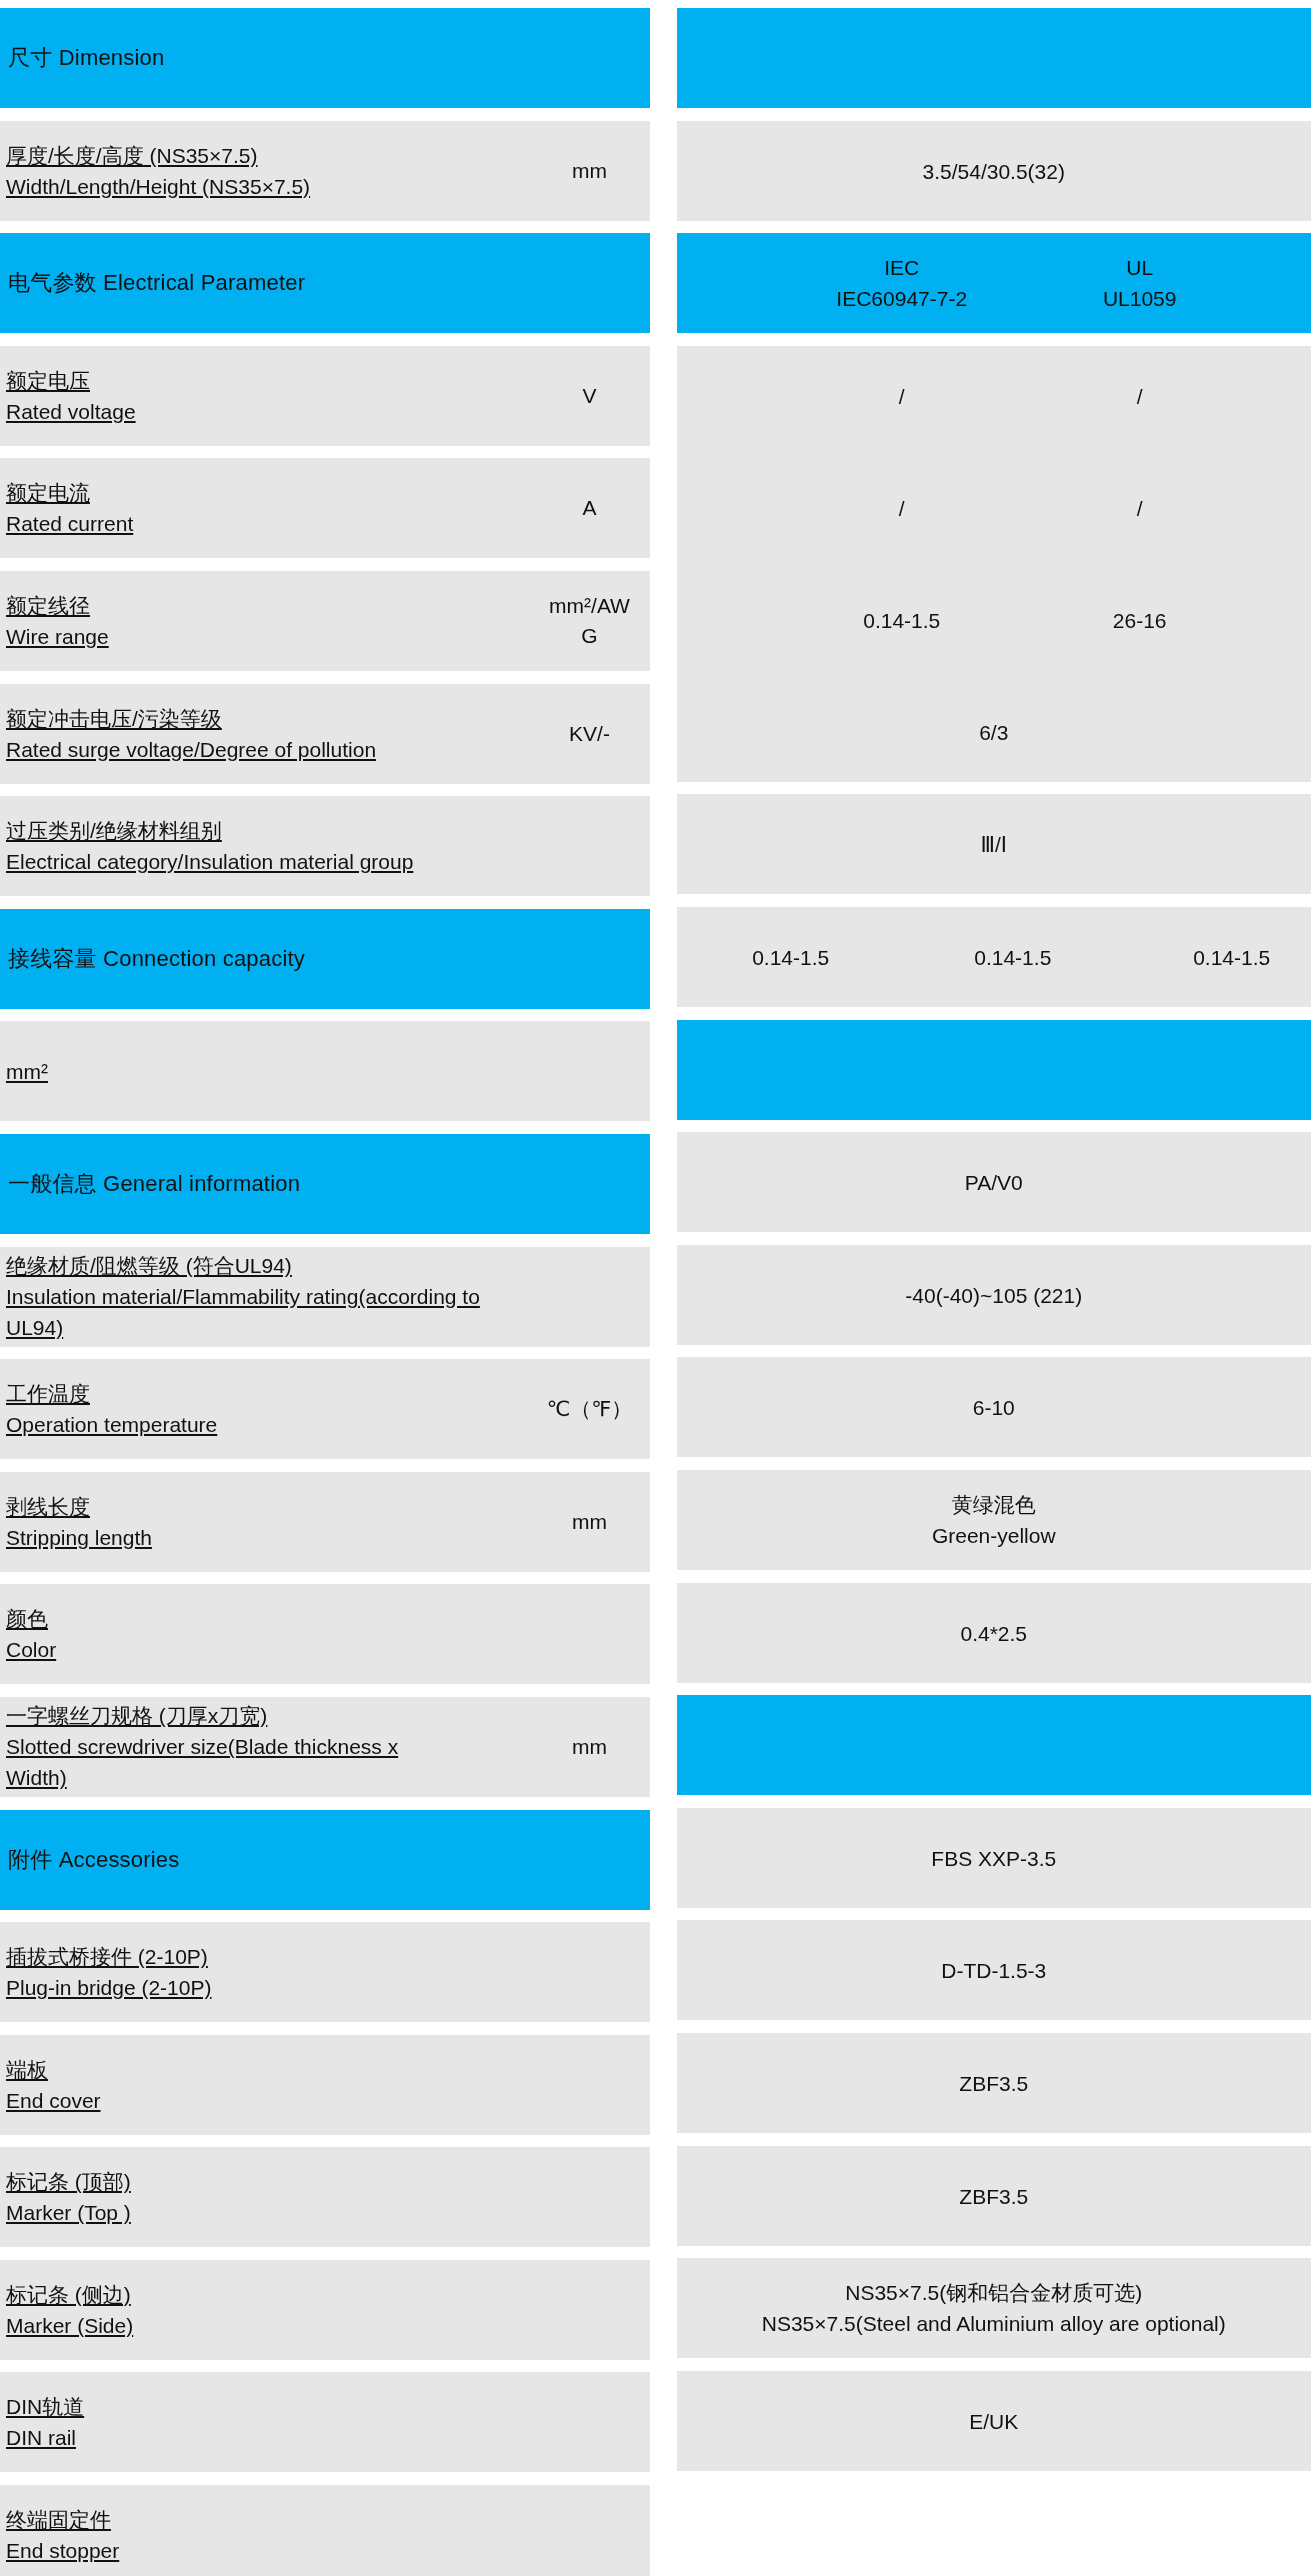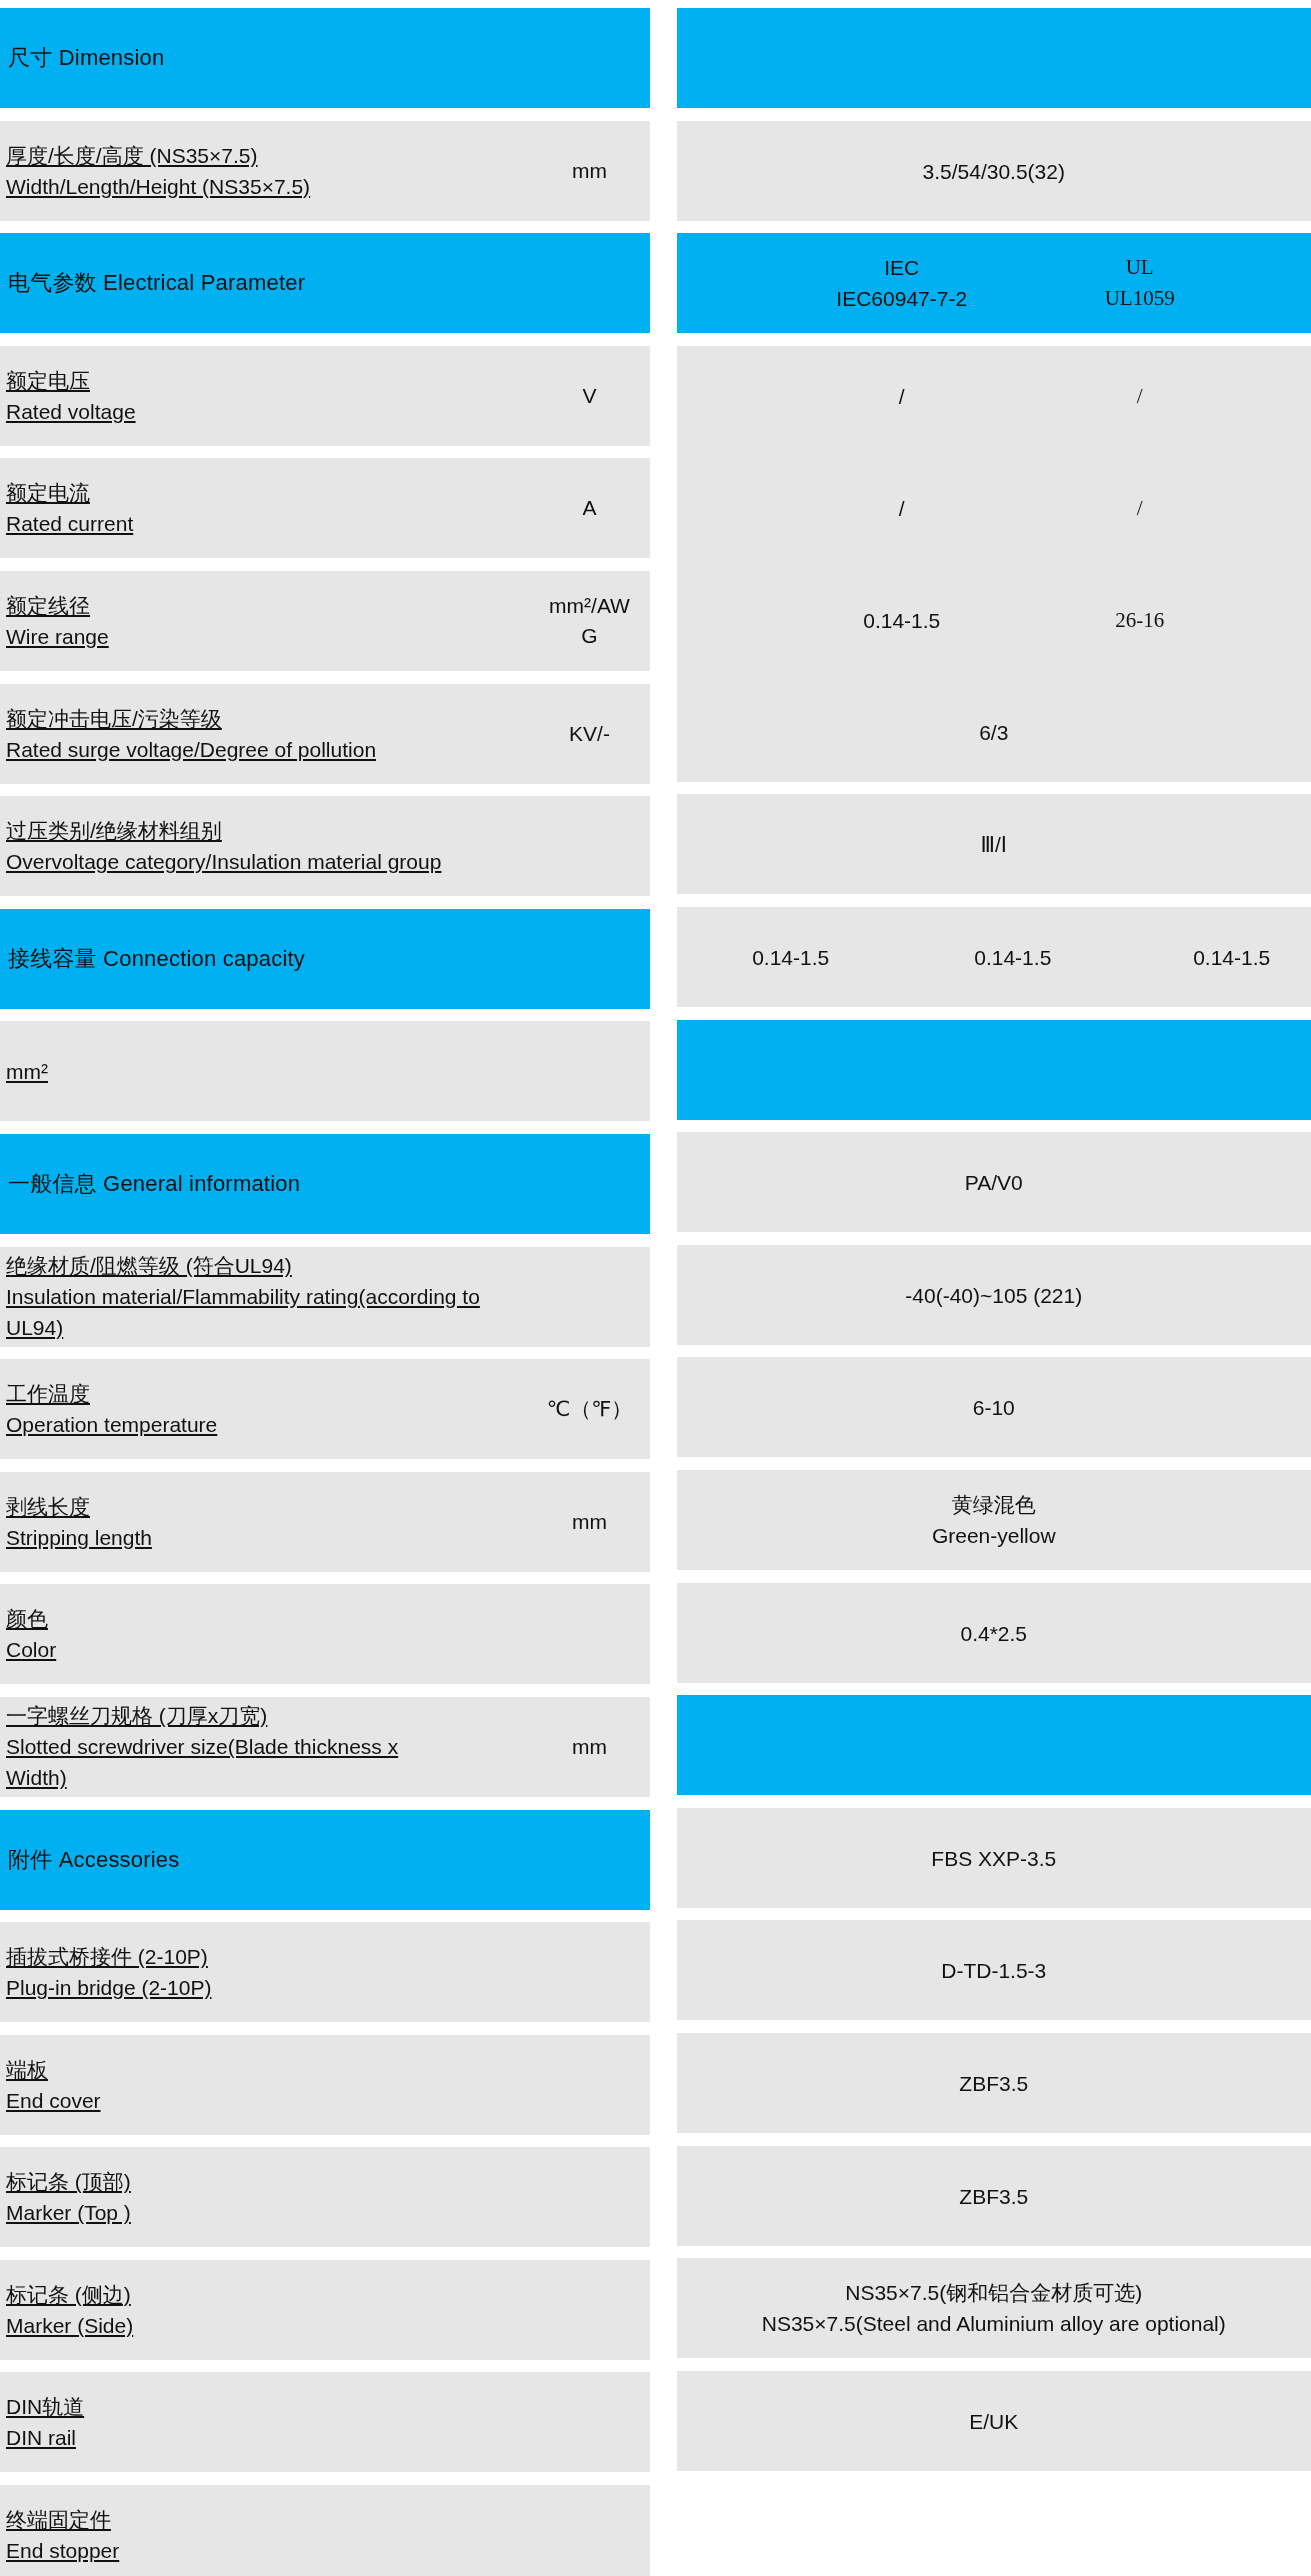--- a/index.html
+++ b/index.html
@@ -13,21 +13,21 @@
   .hdr{background:#00b0f0;display:flex;align-items:center;}
   .hdr .htxt{font-size:22px;font-weight:normal;padding-left:8px;letter-spacing:0.2px;}
   .rowc{background:#e7e6e6;display:flex;align-items:stretch;}
   .lbl{flex:1;display:flex;flex-direction:column;justify-content:center;
        padding-left:6px;font-size:21px;line-height:31px;text-decoration:underline;}
   .unit{width:120px;display:flex;flex-direction:column;justify-content:center;
         align-items:center;text-align:center;font-size:21px;line-height:30px;}
   .rel{position:relative;}
   .pos{position:absolute;top:50%;transform:translate(-50%,-50%);
        text-align:center;font-size:21px;line-height:31px;white-space:nowrap;}
-  .at-a{left:35.5%;} .at-b{left:73%;font-family:Liberation Serif, serif;} .at-c{left:50%;}
+  .at-a{left:35.5%;} .at-b{left:73%;} .at-c{left:50%;}
   .at-1{left:18%;} .at-2{left:53%;} .at-3{left:87.5%;}
   .merged{background:#e7e6e6;height:436px;display:flex;flex-direction:column;gap:12.6px;}
   .mrow{height:100px;position:relative;}
   .val2{background:#e7e6e6;display:flex;flex-direction:column;justify-content:center;
         align-items:center;text-align:center;font-size:21px;line-height:31px;}
 </style>
 </head>
 <body>
 
 <div class="table">
@@ -81,21 +81,21 @@
       <div class="lbl">
         <div>额定冲击电压/污染等级</div>
         <div>Rated surge voltage/Degree of pollution</div>
       </div>
       <div class="unit">KV/-</div>
     </div>
 
     <div class="cell rowc">
       <div class="lbl">
         <div>过压类别/绝缘材料组别</div>
-        <div>Overvoltage category/Insulation material group</div>
+        <div>Electrical category/Insulation material group</div>
       </div>
     </div>
 
     <div class="cell hdr">
       <span class="htxt">接线容量 Connection capacity</span>
     </div>
 
     <div class="cell rowc">
       <div class="lbl">
         <div>mm²</div>

